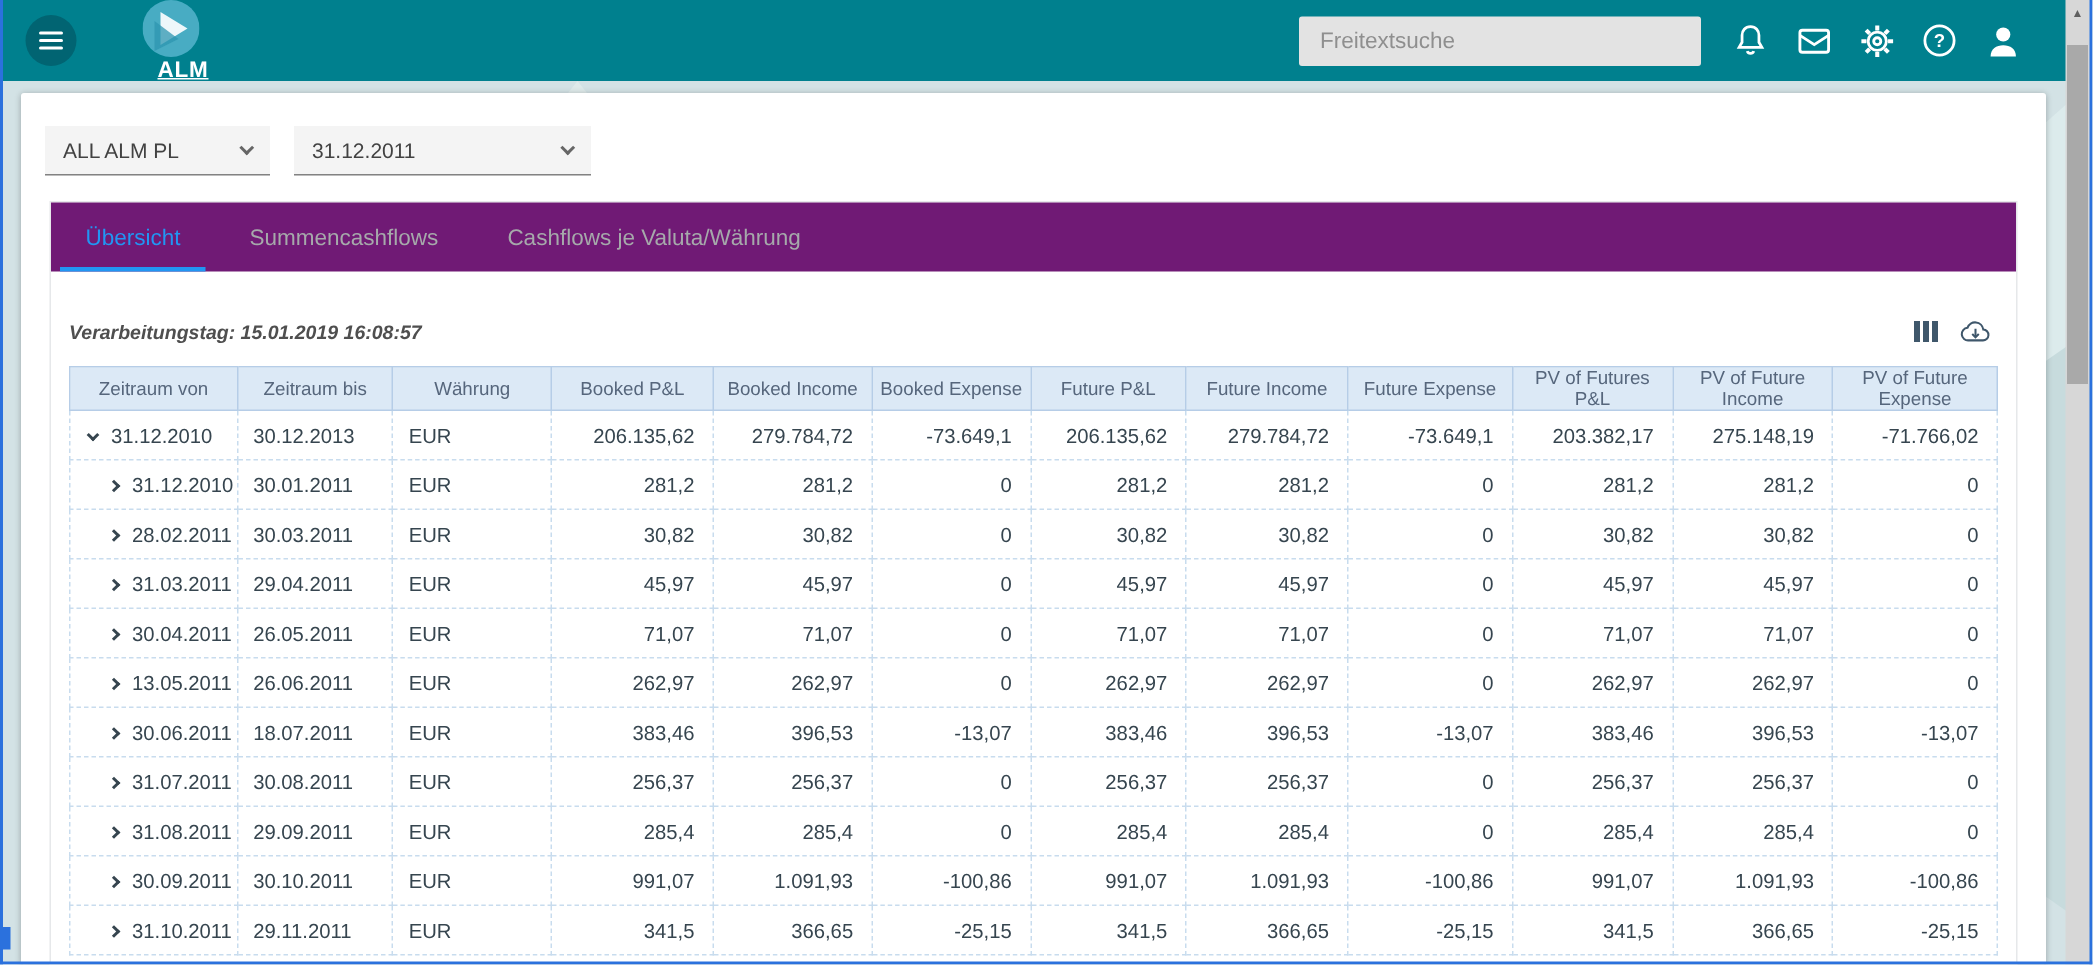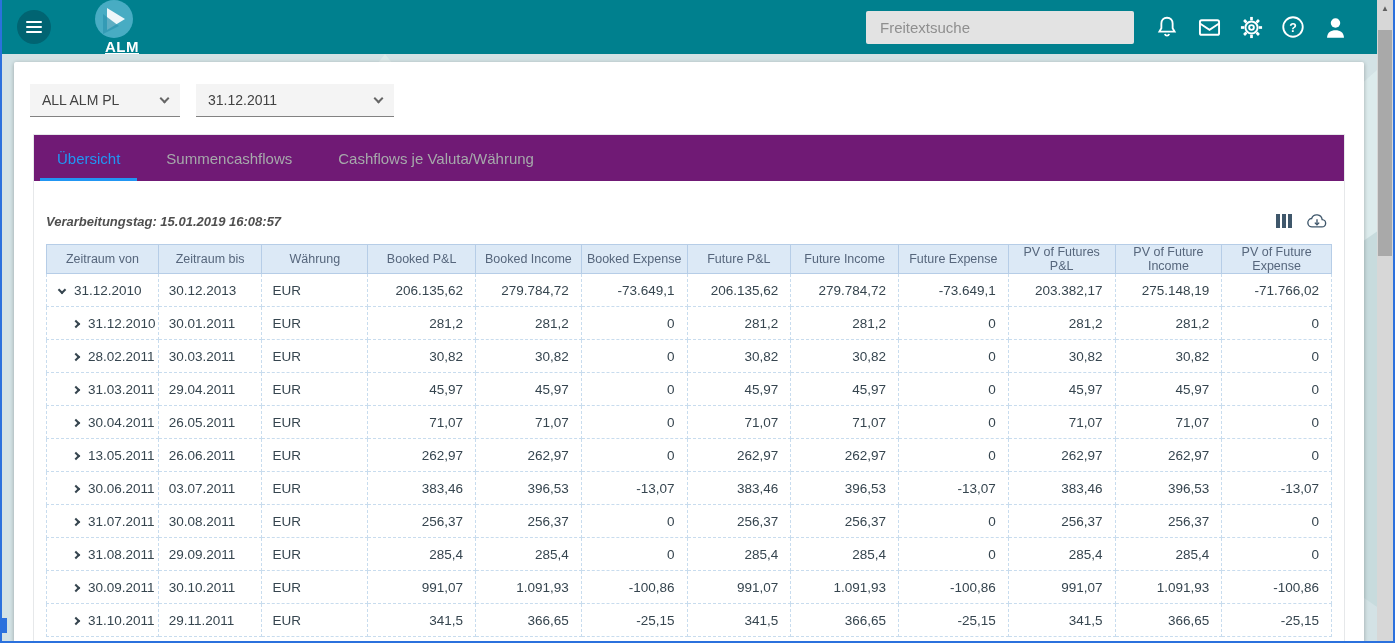--- a/index.html
+++ b/index.html
@@ -309,21 +309,21 @@
     <td class="num">0</td>
     <td class="num">262,97</td>
     <td class="num">262,97</td>
     <td class="num">0</td>
     <td class="num">262,97</td>
     <td class="num">262,97</td>
     <td class="num">0</td>
   </tr>
             <tr class="child">
     <td class="first"><span class="chev right"></span><span class="dtext">30.06.2011</span></td>
-    <td>03.07.2011</td>
+    <td>18.07.2011</td>
     <td>EUR</td>
     <td class="num">383,46</td>
     <td class="num">396,53</td>
     <td class="num">-13,07</td>
     <td class="num">383,46</td>
     <td class="num">396,53</td>
     <td class="num">-13,07</td>
     <td class="num">383,46</td>
     <td class="num">396,53</td>
     <td class="num">-13,07</td>

